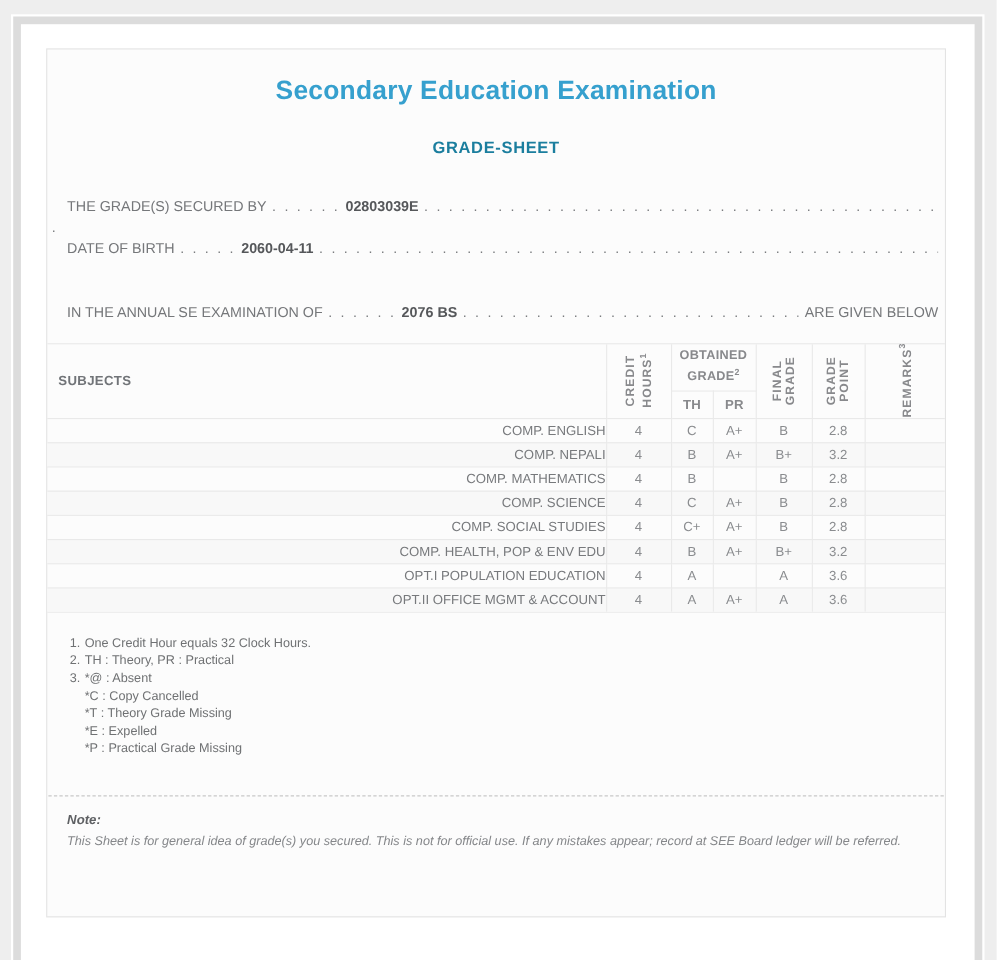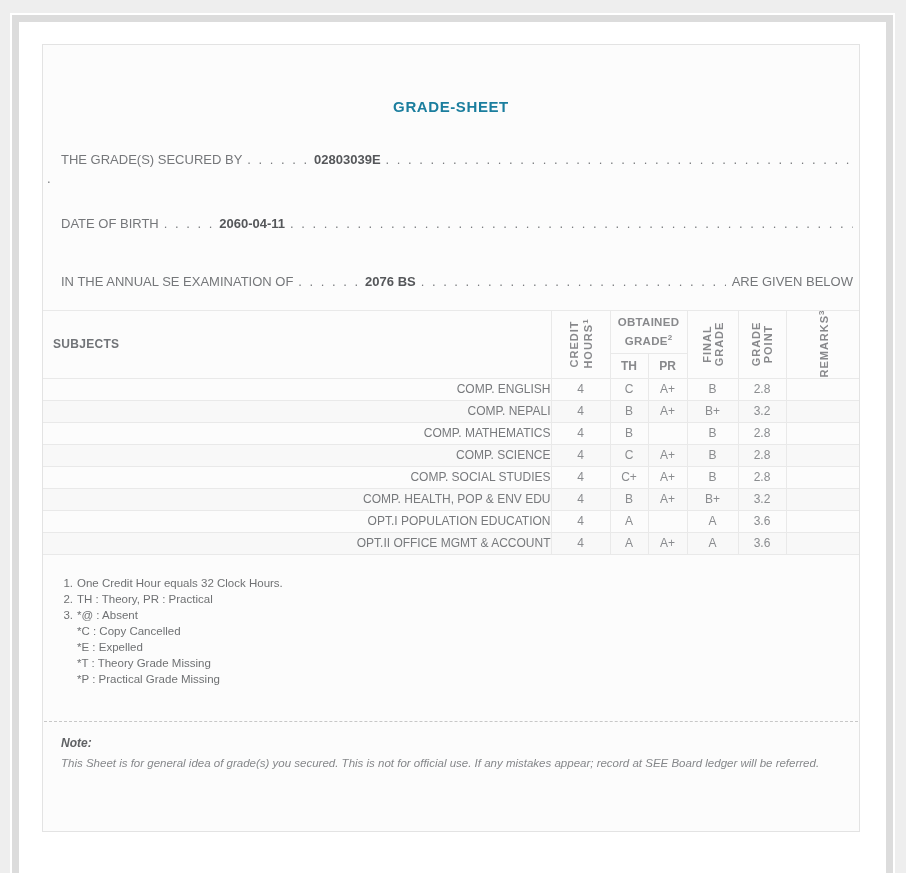--- a/index.html
+++ b/index.html
@@ -56,21 +56,21 @@
     overflow: hidden;
     line-height: 20px;
   }
   .leader { letter-spacing: 2px; color: #7a7c7f; }
   .leader.mid { margin: 0 5px; flex: none; }
   .leader.fill { flex: 1 1 0; overflow: hidden; margin-left: 5px; }
   .val { font-weight: bold; color: #55575a; flex: none; }
   .lbl { flex: none; }
   .suffix { flex: none; margin-left: 6px; }
   .wrap-dot { margin-left: -14px; line-height: 18px; color: #7a7c7f; }
-  .gap-a { margin-top: 26px; }
+  .gap-a { }
   .gap-b { margin-top: 38px; }
 
   .table-wrap {
     margin-top: 18px;
     border-top: 1px solid #e9e9e9;
     border-bottom: 1px solid #e9e9e9;
   }
   table { width: 100%; border-collapse: collapse; border-style: hidden; table-layout: fixed; }
   th, td { border: 1px solid #e9e9e9; }
   thead th { font-weight: bold; color: #88898c; }
@@ -125,20 +125,21 @@
   .note { padding: 14px 18px 0; color: #85878a; font-size: 11.5px; line-height: 16px; font-style: italic; }
   .note-label { font-weight: bold; color: #5f6164; font-size: 12px; margin-bottom: 4px; line-height: 15px; }
 </style>
 </head>
 <body>
 
 <div class="card">
   <div class="doc">
 
     <div class="doc-header">
+      <div class="title">Secondary Education Examination</div>
       <div class="subtitle">GRADE-SHEET</div>
     </div>
 
     <div class="info">
       <div class="info-line">
         <span class="lbl">THE GRADE(S) SECURED BY</span>
         <span class="leader mid">. . . . . .</span>
         <span class="val">02803039E</span>
         <span class="leader fill">. . . . . . . . . . . . . . . . . . . . . . . . . . . . . . . . . . . . . . . . . . . . . . . . . . . . . . . . . . . . . . . . . . . . . . . . . . . . . . . .</span>
       </div>
@@ -297,25 +298,25 @@
       <div class="fn-row">
         <span class="fn-num">3.</span>
         <span class="fn-text">*@ : Absent</span>
       </div>
       <div class="fn-row">
         <span class="fn-num"></span>
         <span class="fn-text">*C : Copy Cancelled</span>
       </div>
       <div class="fn-row">
         <span class="fn-num"></span>
+        <span class="fn-text">*T : Theory Grade Missing</span>
+      </div>
+      <div class="fn-row">
+        <span class="fn-num"></span>
         <span class="fn-text">*E : Expelled</span>
-      </div>
-      <div class="fn-row">
-        <span class="fn-num"></span>
-        <span class="fn-text">*T : Theory Grade Missing</span>
       </div>
       <div class="fn-row">
         <span class="fn-num"></span>
         <span class="fn-text">*P : Practical Grade Missing</span>
       </div>
     </div>
 
     <div class="dashed-sep"></div>
 
     <div class="note">

